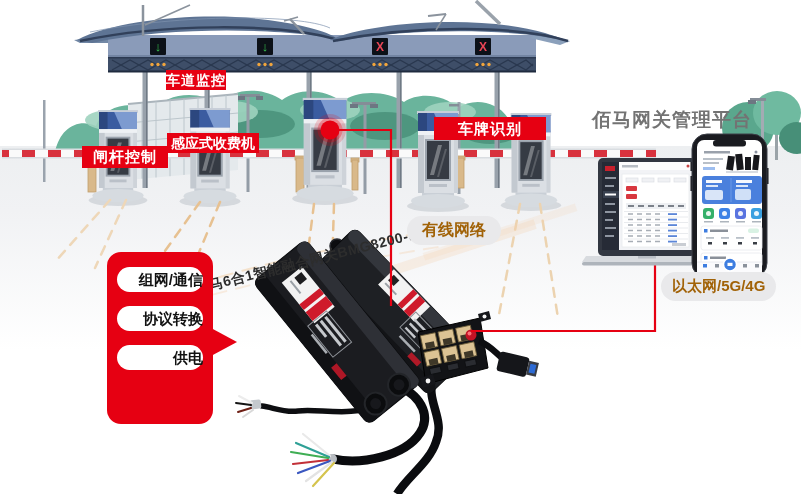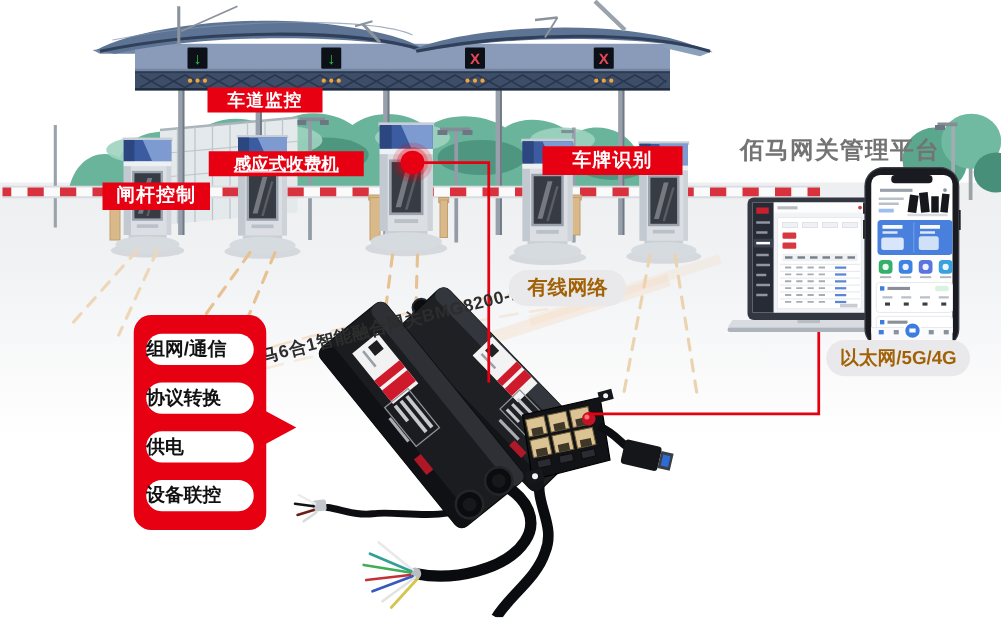--- a/index.html
+++ b/index.html
@@ -2,40 +2,40 @@
 <html><head>
 <meta charset="utf-8">
 <style>
   html,body{margin:0;padding:0;background:#fff;}
   #stage{position:relative;width:801px;height:494px;overflow:hidden;background:#ffffff;
          font-family:"Liberation Sans","DejaVu Sans",sans-serif;}
   #road{position:absolute;left:0;top:146px;width:801px;height:215px;
         background:linear-gradient(180deg,#edeff1 0%,#f1f2f4 30%,rgba(255,255,255,0) 95%);}
   #art{position:absolute;left:0;top:0;width:801px;height:494px;}
   .tag{position:absolute;z-index:6;background:#e60012;color:#fff;font-weight:700;
-       font-size:14px;line-height:18px;padding:1px 16px;letter-spacing:1px;white-space:nowrap;}
+       font-size:14px;line-height:18px;padding:1px 0;letter-spacing:1px;white-space:nowrap;}
   .pill-gray{position:absolute;z-index:6;background:#e9e9eb;border-radius:16px;color:#a16207;
        font-weight:700;font-size:16px;padding:4px 15px;white-space:nowrap;}
   .signal{position:absolute;z-index:6;width:16px;height:17px;top:38px;background:#0c1118;
        display:flex;align-items:center;justify-content:center;font-size:13px;font-weight:800;
        border-radius:1px;}
   .sig-open{color:#38c24e;}
   .sig-closed{color:#ea4656;font-size:12px;}
   .platform-title{position:absolute;z-index:6;left:588px;top:107px;width:168px;text-align:center;
        font-size:19px;font-weight:700;color:#737373;letter-spacing:1px;}
   .caption{position:absolute;z-index:6;left:193px;top:281px;transform:rotate(-14deg);
        transform-origin:0 0;font-size:14px;font-weight:700;color:#2d2d2d;white-space:nowrap;
        letter-spacing:.5px;}
   .bubble{position:absolute;z-index:6;left:107px;top:252px;width:106px;height:172px;
        background:#e60012;border-radius:14px;}
   .bubble-tail{position:absolute;z-index:6;left:211px;top:328px;width:0;height:0;
        border-top:14px solid transparent;border-bottom:14px solid transparent;
        border-left:26px solid #e60012;}
   .feature-pill{position:absolute;z-index:7;left:117px;width:86px;height:25px;background:#fff;
-       border-radius:13px;text-align:left;line-height:25px;font-size:15px;font-weight:700;color:#111;}
+       border-radius:13px;text-align:right;line-height:25px;font-size:15px;font-weight:700;color:#111;}
 </style>
 </head>
 <body>
 
 <div id="stage">
   <div id="road"></div>
 
   <svg id="art" viewBox="0 0 801 494" xmlns="http://www.w3.org/2000/svg">
     <defs>
       <g id="booth">
@@ -453,30 +453,29 @@
       </g>
     </g>
   </svg>
 
   <div class="signal sig-open" style="left:150px;">↓</div>
   <div class="signal sig-open" style="left:257px;">↓</div>
   <div class="signal sig-closed" style="left:372px;">X</div>
   <div class="signal sig-closed" style="left:475px;">X</div>
 
   <div class="tag" style="left:166px;top:70px;">车道监控</div>
-  <div class="tag" style="left:167px;top:121px;letter-spacing:0;padding:1px 20px;text-decoration:underline;">感应式收费机</div>
+  <div class="tag" style="left:167px;top:133px;letter-spacing:0;padding:1px 4px;">感应式收费机</div>
   <div class="tag" style="left:59px;top:146px;font-size:15px;line-height:20px;padding:1px 11px;margin-left:23px;">闸杆控制</div>
   <div class="tag" style="left:434px;top:117px;font-size:15px;line-height:19px;padding:2px 24px;">车牌识别</div>
 
   <div class="caption">佰马6合1智能融合网关BMG8200-L</div>
 
   <div class="bubble"></div>
   <span class="bubble-tail"></span>
   <div class="feature-pill" style="top:267px;">组网/通信</div>
   <div class="feature-pill" style="top:306px;">协议转换</div>
   <div class="feature-pill" style="top:345px;">供电</div>
-  <div class="feature-pill" style="top:384px;">设备联控</div>
 
   <div class="pill-gray" style="left:407px;top:216px;">有线网络</div>
   <div class="pill-gray" style="left:661px;top:272px;font-size:15px;padding:5px 11px;">以太网/5G/4G</div>
 
   <div class="platform-title">佰马网关管理平台</div>
 </div>
 
 </body></html>

